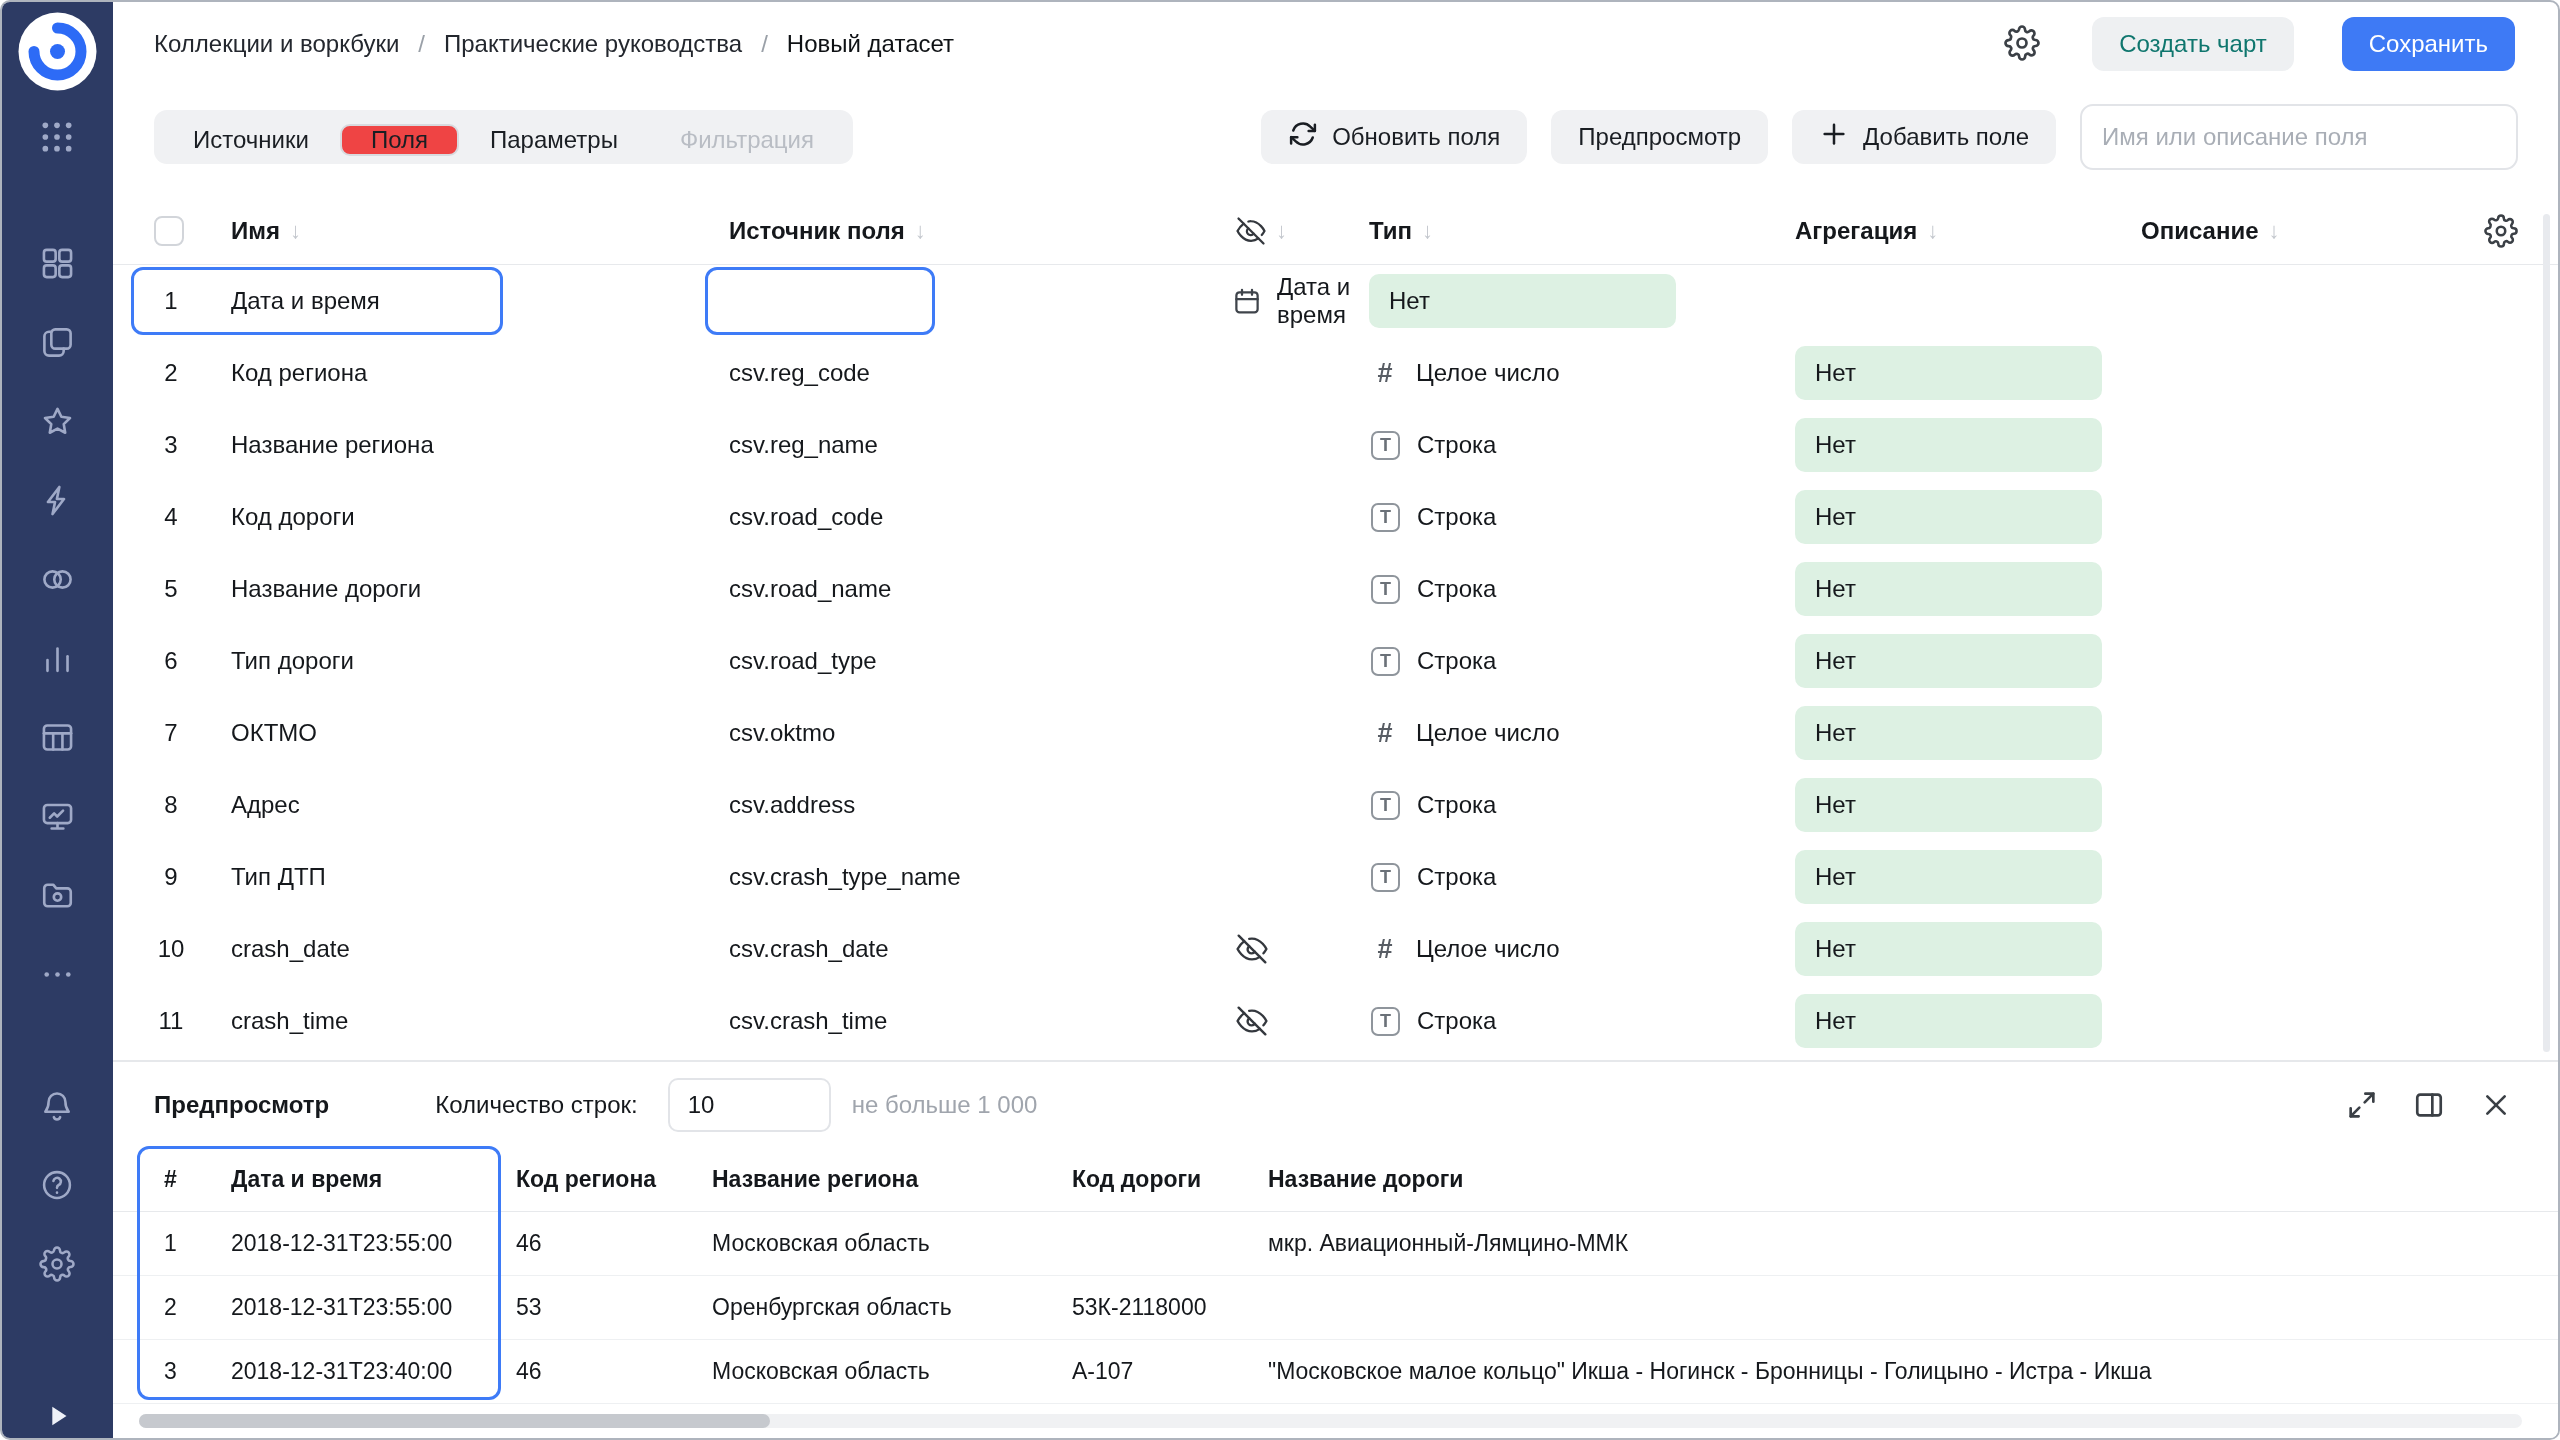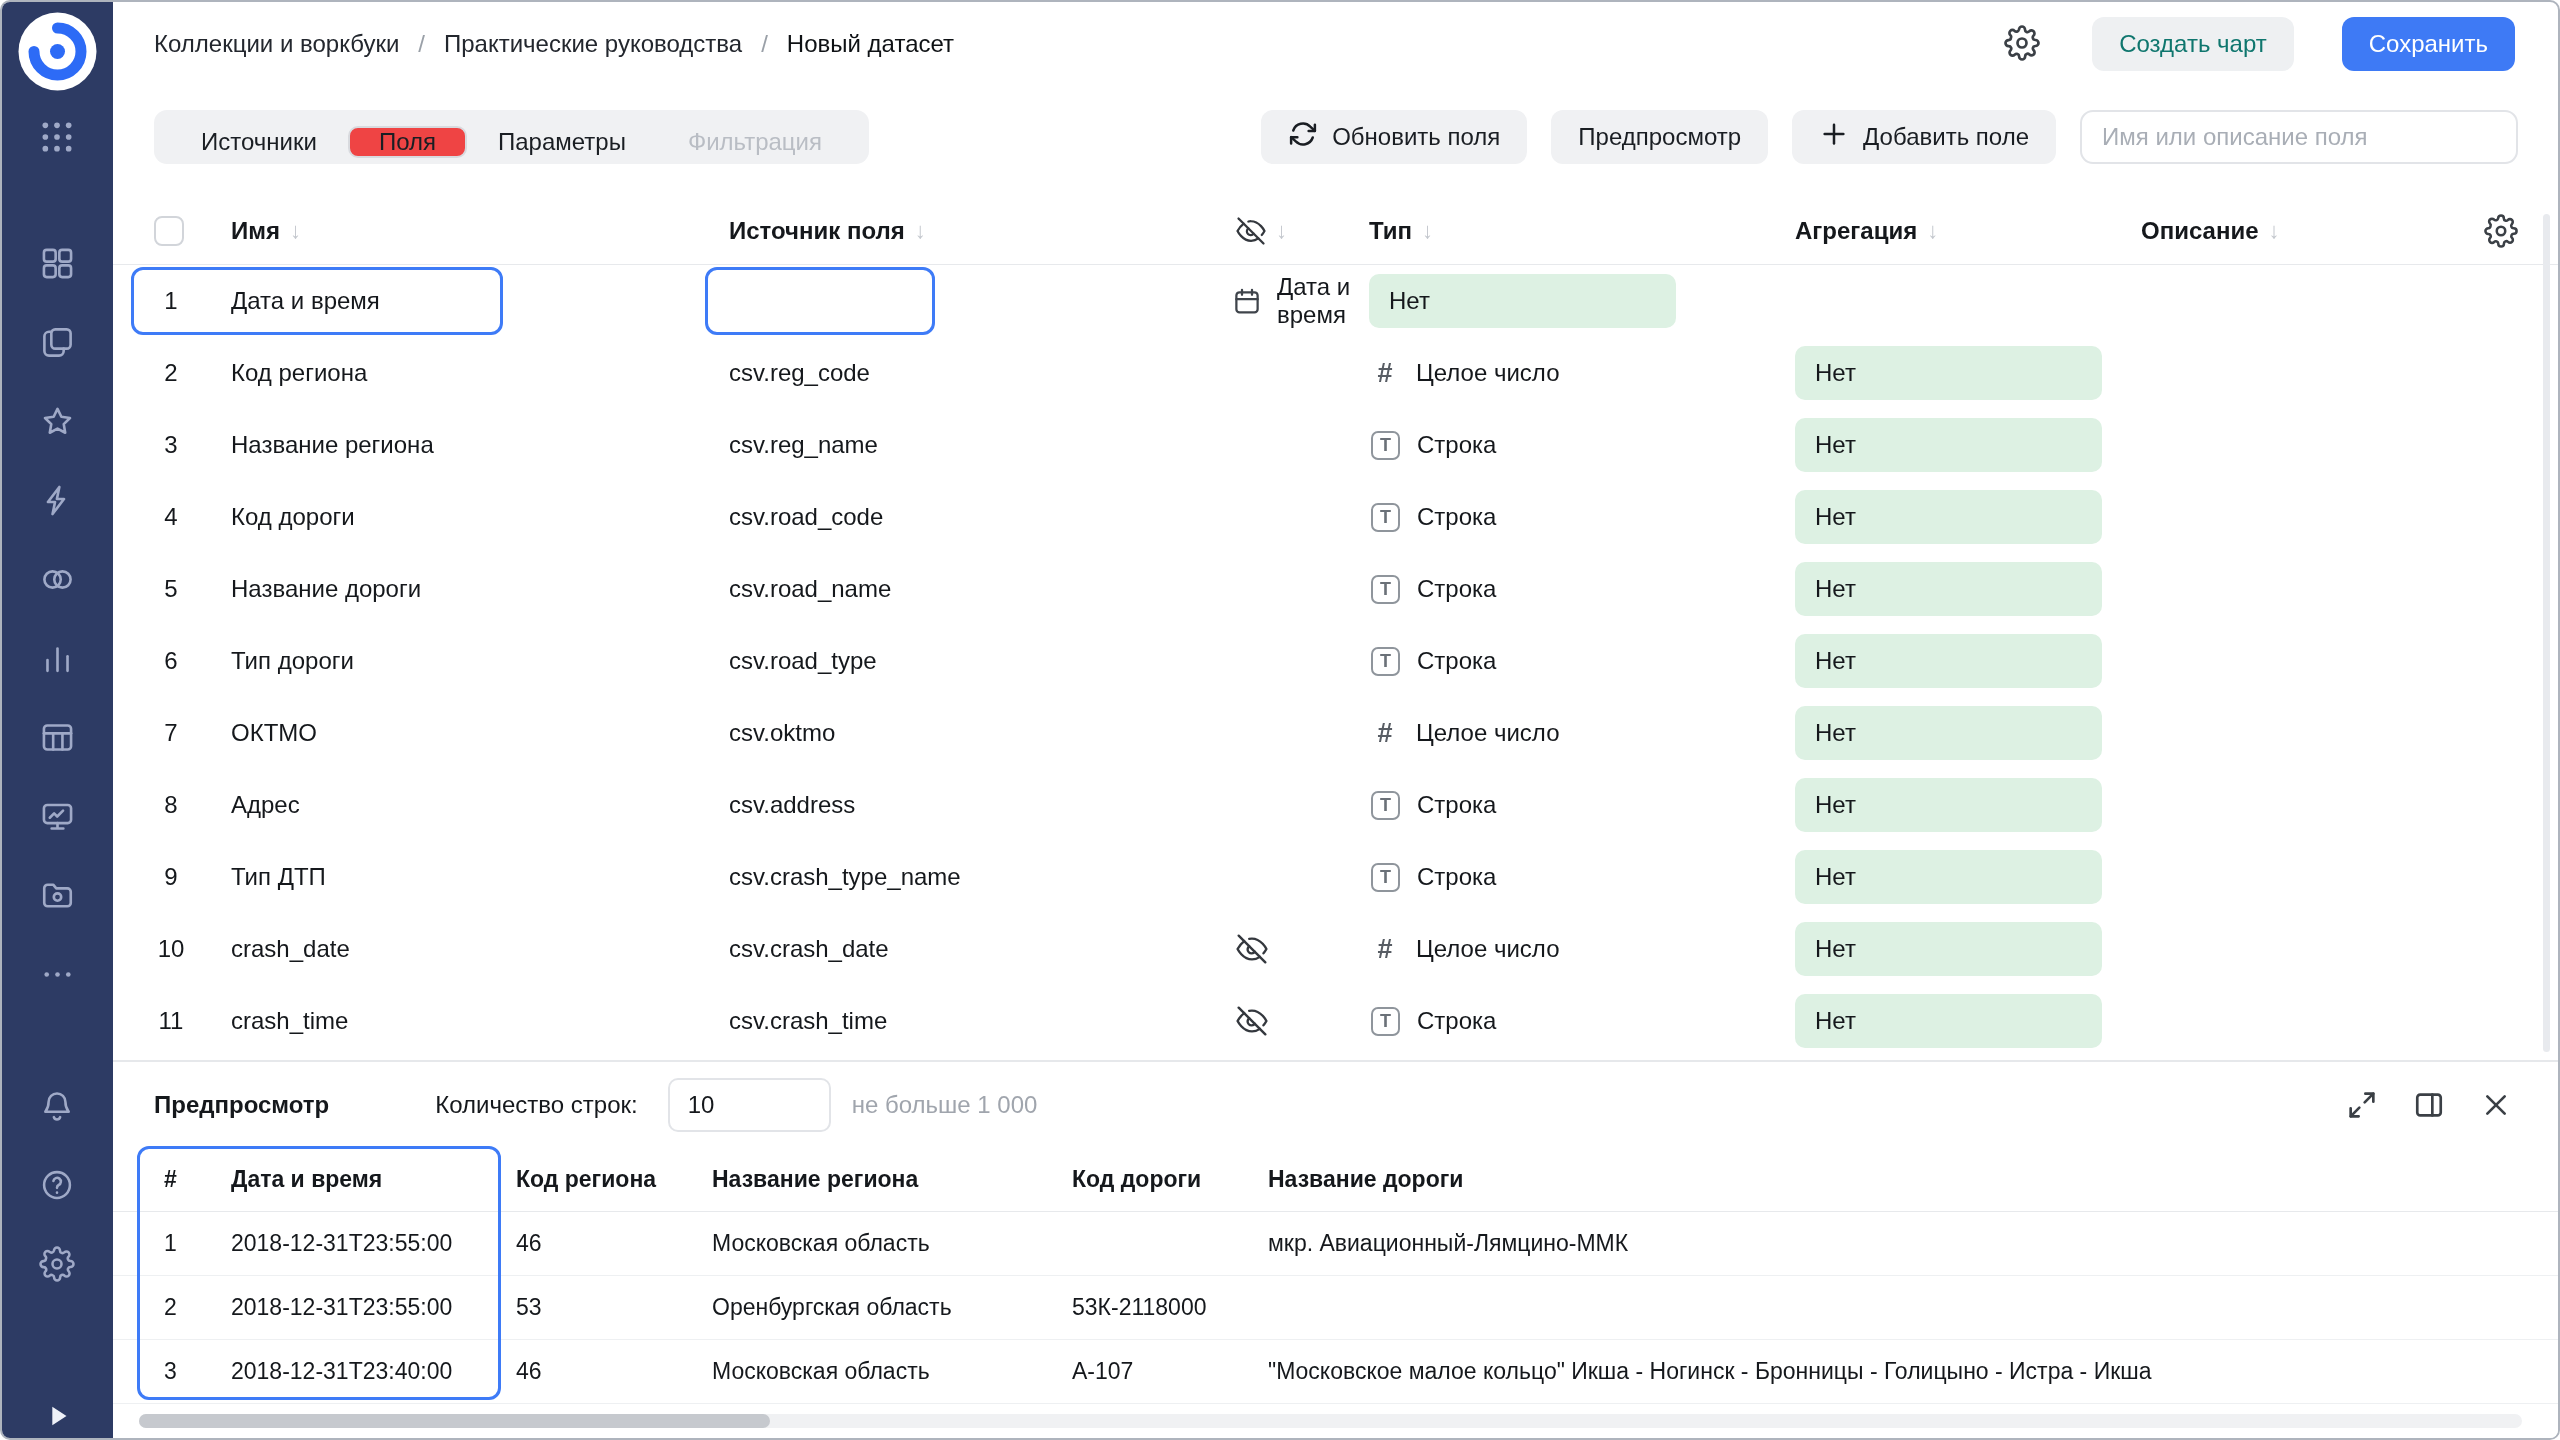--- a/index.html
+++ b/index.html
@@ -25,26 +25,26 @@
 .header-actions{margin-left:auto;display:flex;align-items:center}
 .icon-btn{background:none;border:none;color:#3b4046;display:flex;align-items:center;justify-content:center;width:48px;height:48px;cursor:pointer}
 .header-actions .icon-btn{margin-right:46px}
 .btn{height:54px;border:none;border-radius:12px;font-size:24px;font-family:inherit;display:flex;align-items:center;gap:14px;padding:0 27px;cursor:pointer;background:#f0f1f3;color:#1a1e23;white-space:nowrap}
 .btn.disabled{background:#eef0f2;color:#0f766e;cursor:default}
 .btn.primary{background:#3e7af5;color:#fff}
 .header-actions .btn + .btn{margin-left:48px}
 
 
 .toolbar{position:absolute;top:108px;left:41px;right:40px;height:54px;display:flex;align-items:center}
-.tabs{display:flex;height:54px;background:#f0f1f3;border-radius:13px;padding:16px;align-items:flex-start}
+.tabs{display:flex;height:54px;background:#f0f1f3;border-radius:13px;padding:8px;align-items:flex-end}
 .tab{display:flex;align-items:center;padding:0 29px;font-size:24px;color:#1a1e23;border-radius:10px;cursor:pointer;border:2px solid transparent;white-space:nowrap}
 .tab.active{background:#ef4444;border-color:#d8dade}
 .tab.disabled{color:#b9bdc4;cursor:default}
 .toolbar-right{margin-left:auto;display:flex;align-items:center;gap:24px}
-.search{width:438px;height:54px;border:2px solid #e2e4e8;border-radius:13px;font-size:24px;font-family:inherit;padding:0 20px;color:#15181c;outline:none;background:#fff}
+.search{width:438px;height:66px;border:2px solid #e2e4e8;border-radius:13px;font-size:24px;font-family:inherit;padding:0 20px;color:#15181c;outline:none;background:#fff}
 .search::placeholder{color:#a9aeb6}
 
 
 .ft{position:absolute;top:196px;left:0;right:0;height:860px;overflow:hidden}
 .ft-grid{display:grid;grid-template-columns:77px 498px 503px 137px 426px 346px 321px 1fr;align-items:center;padding-left:41px;padding-right:20px}
 .ft-head{height:67px;border-bottom:1px solid #e7e9ec;font-weight:700;font-size:24px}
 .hcell{display:flex;align-items:center;gap:10px}
 .sort{color:#c4c8ce;font-size:22px;font-weight:400}
 .checkbox{width:30px;height:30px;border:2px solid #d2d5da;border-radius:8px;background:#fff;cursor:pointer}
 .frow{height:72px;font-size:24px}

